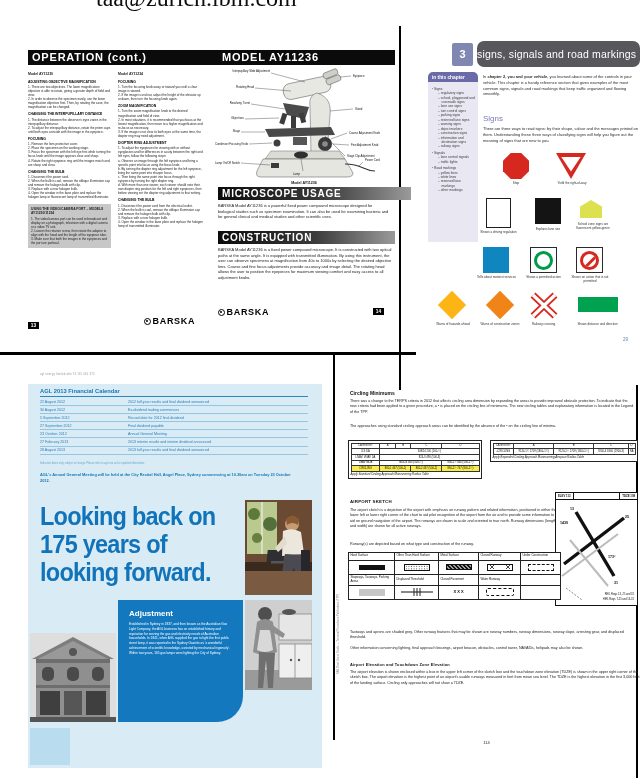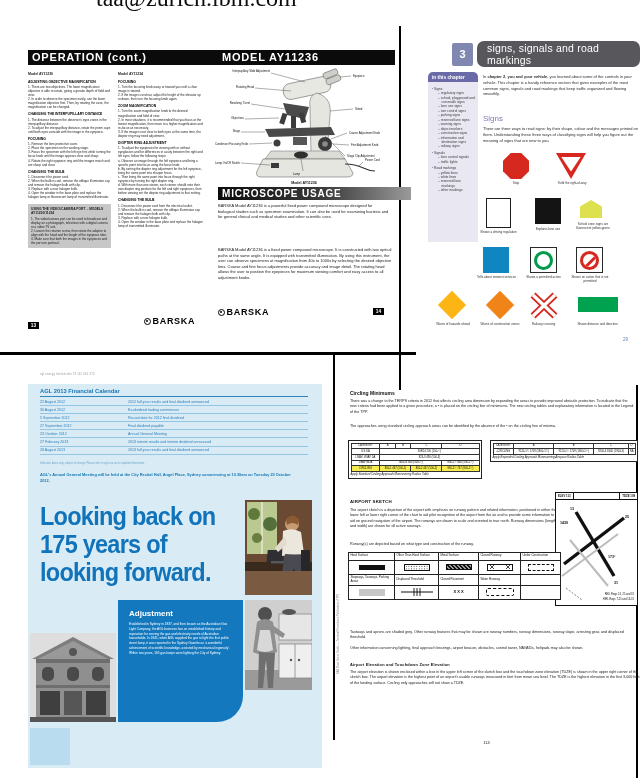--- a/index.html
+++ b/index.html
@@ -16,21 +16,21 @@
 .graybox{background:#c7c7c7;padding:3px;margin-top:4.5px}
 .graybox .bt{font-weight:bold;font-size:3.3px;margin-bottom:1.2px}
 .badge{position:absolute;background:#000;color:#fff;font-weight:bold;font-size:4.8px;width:11px;height:7px;line-height:7px;text-align:center}
 .logo{position:absolute;display:flex;align-items:center;gap:1.5px;font-weight:bold;font-size:9px;letter-spacing:.7px;color:#000}
 .logo .ring{width:7px;height:7px;border:1.6px solid #000;border-radius:50%;position:relative}
 .logo .ring::after{content:"";position:absolute;left:1.1px;top:1.1px;width:2.2px;height:2.2px;background:#000;border-radius:50%}
 .bodytxt{position:absolute;font-size:4px;line-height:1.4;color:#222}
 .diagram-cap{position:absolute;font-size:3.6px;font-weight:bold;text-align:center}
 
 .ch-num{position:absolute;background:#8087b0;color:#fff;font-size:11px;font-weight:bold;text-align:center;border-radius:2px;line-height:23px}
-.ch-bar{position:absolute;background:#57575c;color:#fff;font-size:10.5px;border-radius:7px;display:flex;align-items:center;padding-left:10px;letter-spacing:.2px}
+.ch-bar{position:absolute;background:#57575c;color:#fff;font-size:10.5px;border-radius:7px;display:flex;align-items:center;letter-spacing:.2px}
 .sb{position:absolute;background:#e9e8f2;border-radius:5px 5px 0 0}
 .sb-h{background:#6b6aa8;color:#fff;font-weight:bold;font-size:4.8px;padding:2.6px 4px;border-radius:5px 5px 0 0}
 .sb-b{padding:2.5px 3px 3px 4px;font-size:3.3px;line-height:1.35;color:#3a3a3a}
 .sb-g{margin-top:2px}
 .sb-g::before{content:"• ";color:#6b6aa8}
 .sb-i{margin-left:6px;text-indent:-3.5px;padding-left:3.5px}
 .sb-i::before{content:"– "}
 .body-4{position:absolute;font-size:4px;line-height:1.45;color:#2b2b2b}
 .purple-h{position:absolute;color:#7c7ab8;font-size:8px}
 .cap{position:absolute;font-size:3.1px;line-height:1.3;color:#333;text-align:center}
@@ -212,20 +212,21 @@
       <text x="136" y="67">Coarse Adjustment Knob</text>
       <text x="138" y="79">Fine Adjustment Knob</text>
       <text x="134" y="90">Stage Clip Adjustment</text>
       <text x="152" y="94">Power Cord</text>
       <text x="80" y="108">Lamp</text>
     </g>
   </svg>
   <div class="diagram-cap" style="left:60px;top:136px;width:70px">Model AY11236</div>
   <div class="gbar" style="left:9px;top:142px;width:193px;height:13px">MICROSCOPE USAGE</div>
   <div class="bodytxt" style="left:9px;top:158px;width:172px">BARSKA Model AY11236 is a powerful fixed power compound microscope designed for biological studies such as specimen examination. It can also be used for examining bacteria and for general clinical and medical studies and other scientific uses.</div>
+  <div class="gbar" style="left:9px;top:186px;width:177px;height:13px">CONSTRUCTION</div>
   <div class="bodytxt" style="left:9px;top:202px;width:174px">BARSKA Model AY11236 is a fixed power compound microscope. It is constructed with two optical paths at the same angle. It is equipped with transmitted illumination. By using this instrument, the user can observe specimens at magnification from 40x to 1000x by selecting the desired objective lens. Coarse and fine focus adjustments provide accuracy and image detail. The rotating head allows the user to position the eyepieces for maximum viewing comfort and easy access to all adjustment knobs.</div>
   <div class="logo" style="left:9px;top:262px">
     <span class="ring"></span>
     <span>BARSKA</span>
   </div>
   <div class="badge" style="left:164px;top:263px">14</div>
 </div>
 
 <div class="page" style="left:428px;top:38px;width:212px;height:312px">
   <div class="ch-num" style="left:24px;top:5px;width:21px;height:23px">3</div>

